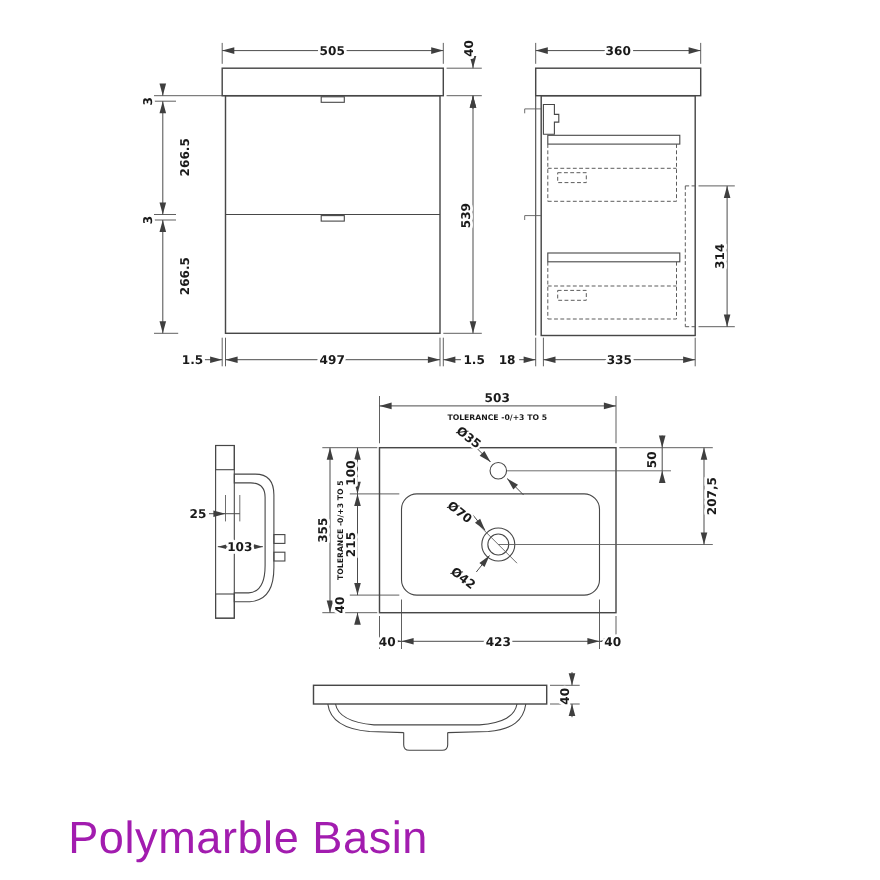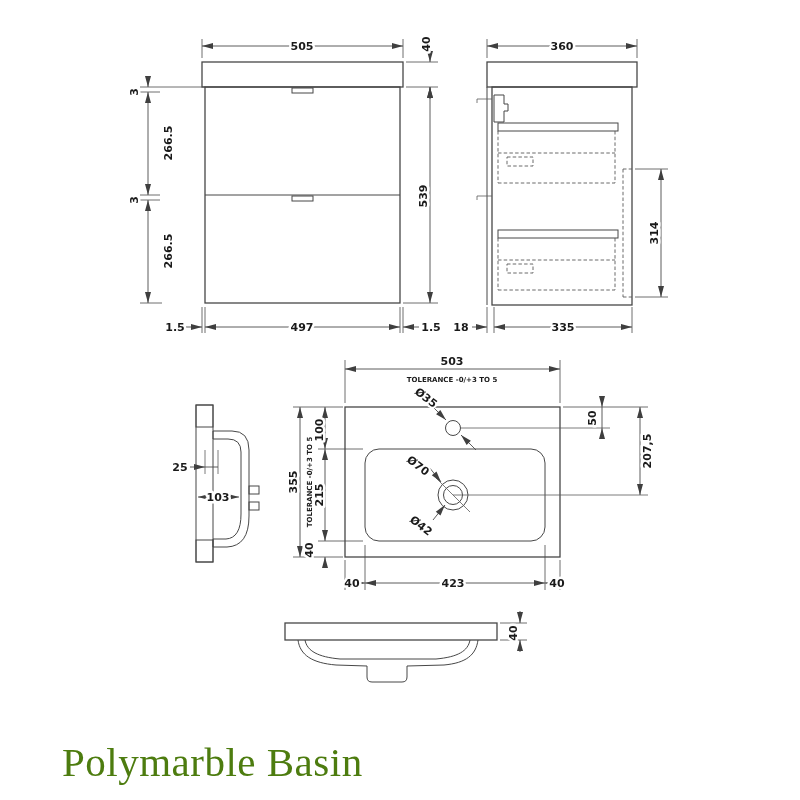--- a/index.html
+++ b/index.html
@@ -11,22 +11,22 @@
   .dash{fill:none;stroke:#5a5a5a;stroke-width:0.9;stroke-dasharray:3.5 2.2;}
   .dim{fill:none;stroke:#4a4a4a;stroke-width:0.9;}
   .ext{fill:none;stroke:#4a4a4a;stroke-width:0.8;}
   .thin{fill:none;stroke:#5a5a5a;stroke-width:0.8;}
   text.d{font:bold 11px "DejaVu Sans", sans-serif;fill:#1a1a1a;text-anchor:middle;
          paint-order:stroke;stroke:#ffffff;stroke-width:5;stroke-linejoin:round;}
   text.t{font:bold 7px "DejaVu Sans", sans-serif;fill:#1a1a1a;text-anchor:middle;
          paint-order:stroke;stroke:#ffffff;stroke-width:3;stroke-linejoin:round;}
   text.o{font:bold 11px "DejaVu Sans", sans-serif;fill:#1a1a1a;text-anchor:start;
          paint-order:stroke;stroke:#ffffff;stroke-width:4;stroke-linejoin:round;}
-  .page-title{position:absolute;left:62px;top:738px;font-size:41px;color:#4d7c0f;
-              font-family:Liberation Serif, serif;letter-spacing:0.5px;}
+  .page-title{position:absolute;left:62px;top:738px;font-size:41px;color:#a21caf;
+              font-family:Liberation Sans, sans-serif;letter-spacing:0.5px;}
 </style>
 </head>
 <body>
 
 <div class="canvas">
 <svg width="800" height="800" viewBox="0 0 800 800">
   <defs>
     <marker id="ar" viewBox="0 0 12 8" markerWidth="12" markerHeight="8" refX="11.5" refY="4" orient="auto-start-reverse" markerUnits="userSpaceOnUse">
       <path d="M0.5,1 L11.5,4 L0.5,7 Z" fill="#3f3f3f"></path>
     </marker>

